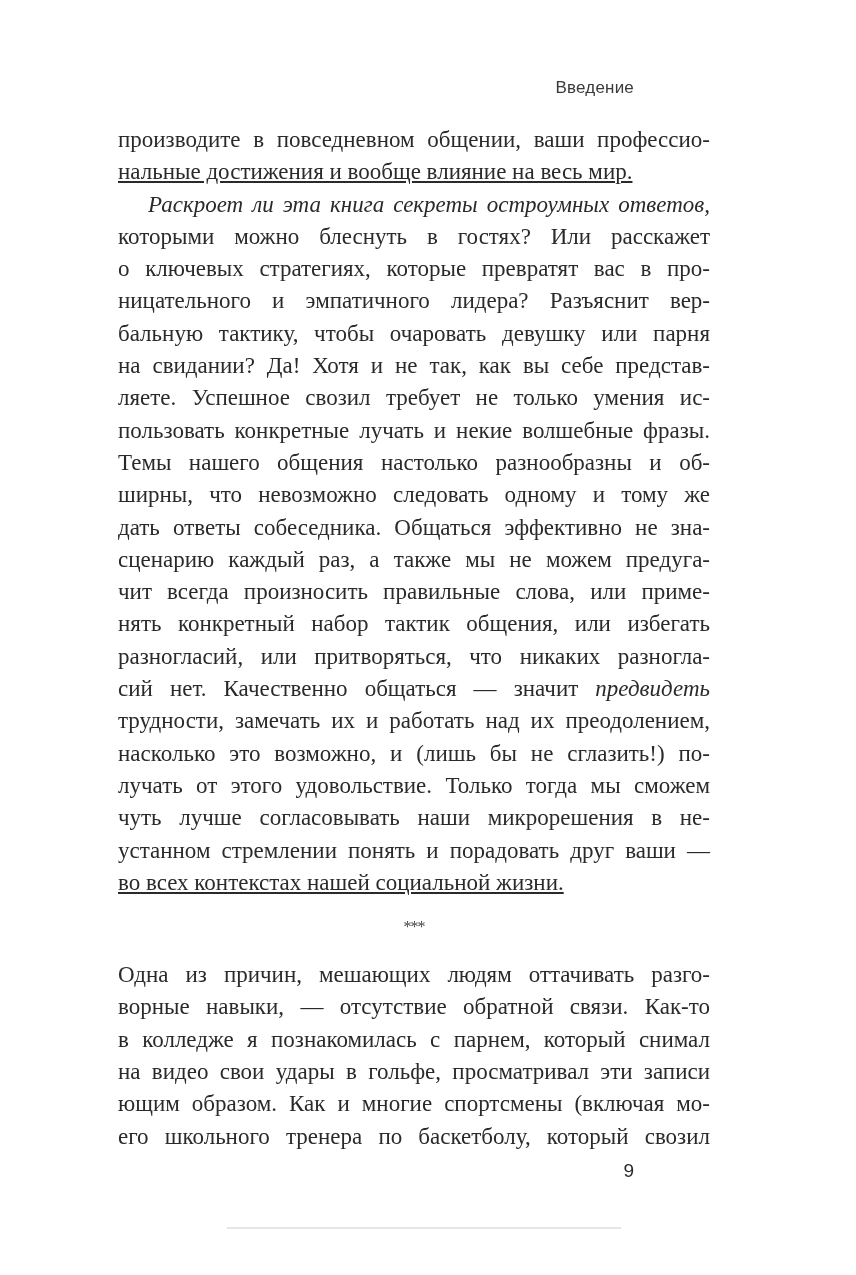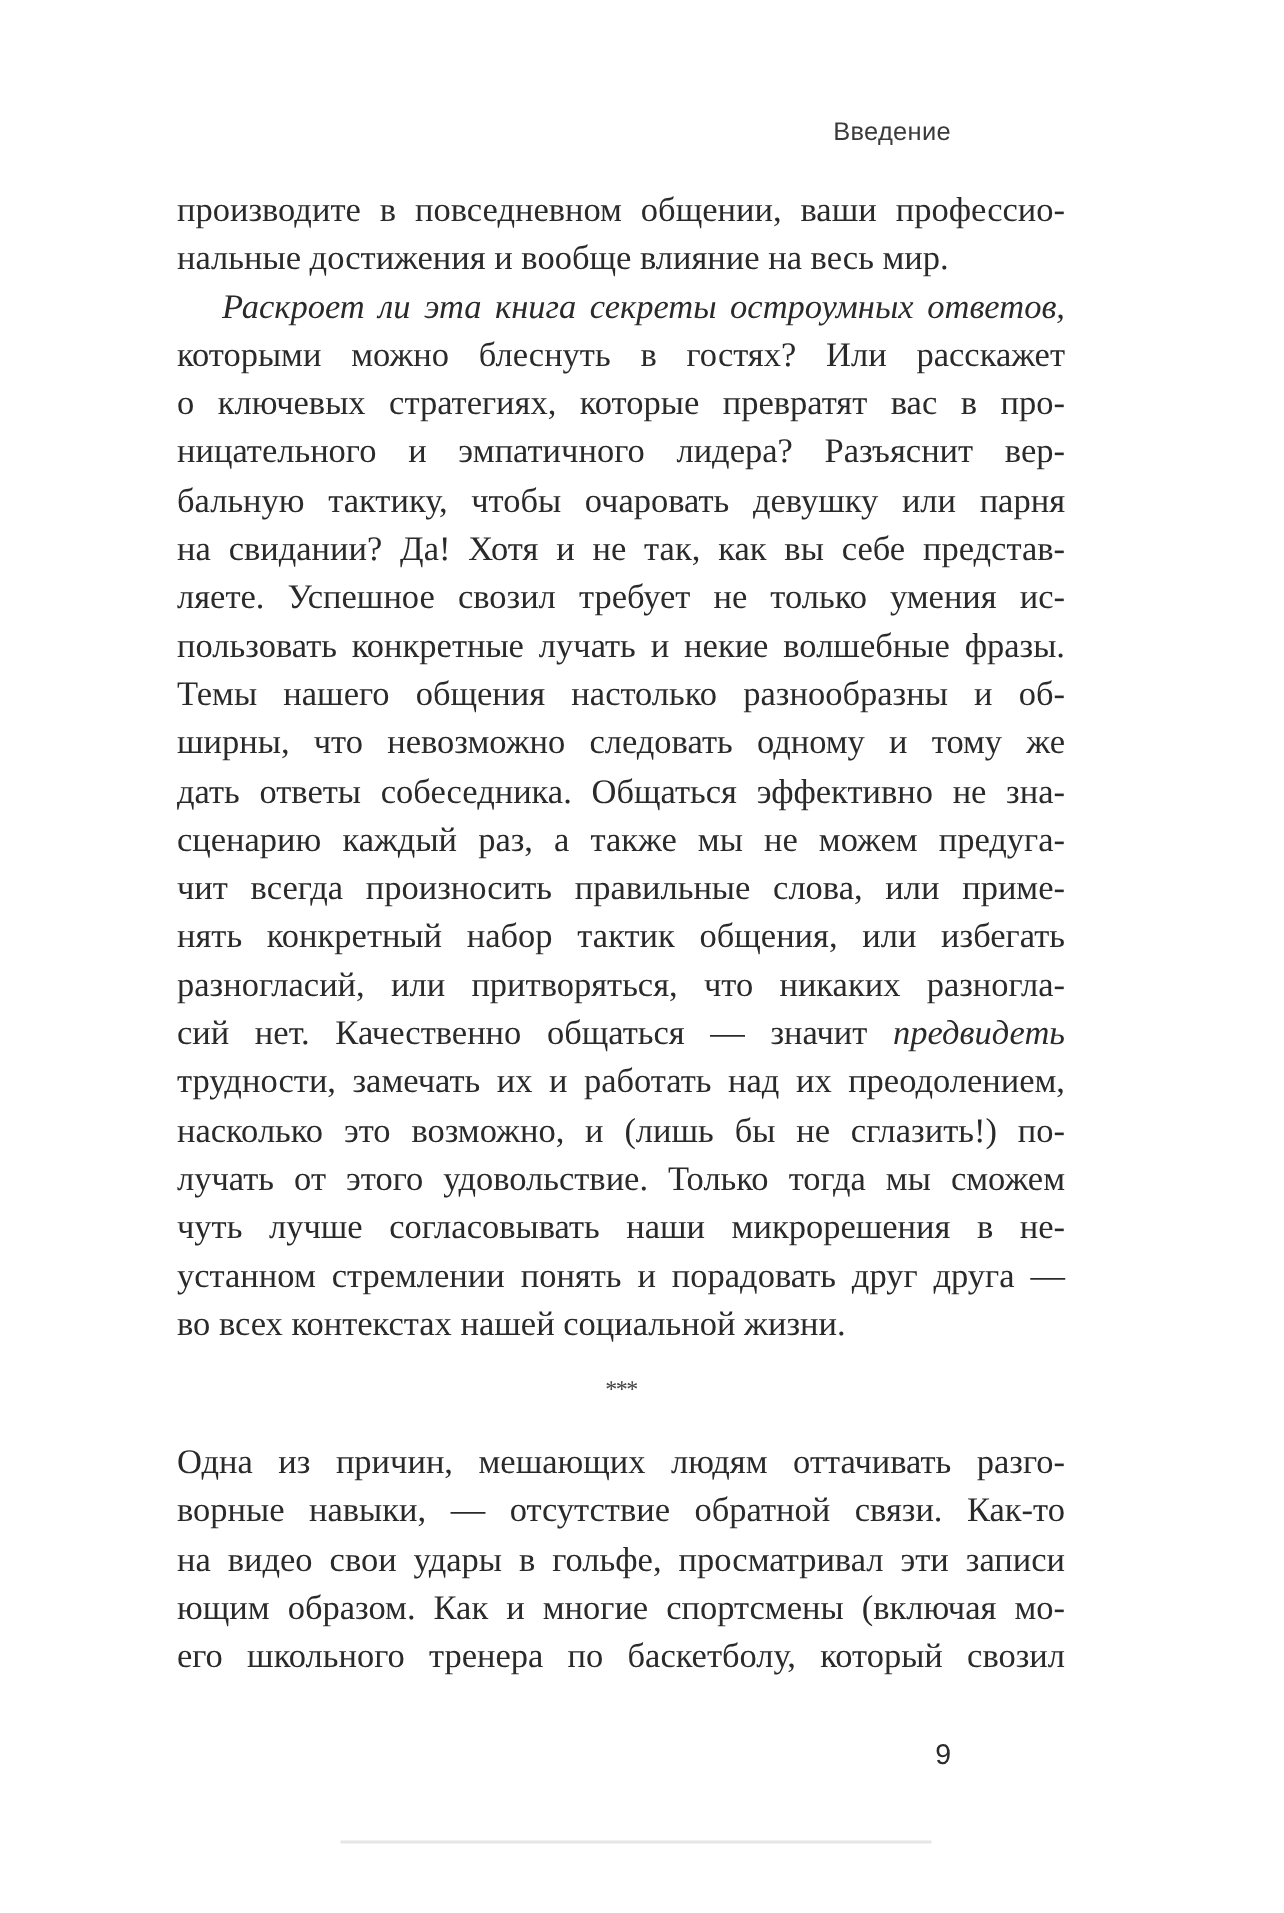--- a/index.html
+++ b/index.html
@@ -12,21 +12,21 @@
   }
   .body-text {
     position: absolute; left: 118px; top: 124px; width: 592px;
     font-family: "Liberation Serif", serif; font-size: 23px; color: #2a2a2a;
   }
   .line {
     display: block; height: 32.3px; line-height: 32.3px; white-space: nowrap;
     text-align: justify; text-align-last: justify;
     overflow: visible;
   }
-  .line.last { text-align-last: left; }
+  .line.last { text-align-last: left; text-decoration: underline; }
   .line.indent { padding-left: 30px; font-style: italic; }
   .line em { }
   .separator {
     display: block; height: 60px; line-height: 56px; text-align: center;
     font-family: "Liberation Serif", serif; font-size: 16px; color: #444;
     letter-spacing: -1px;
   }
   .folio {
     position: absolute; right: 146px; top: 1160px;
     font-family: "Liberation Sans", sans-serif; font-size: 19px; color: #2a2a2a;
@@ -60,27 +60,28 @@
     <span class="line">дать ответы собеседника. Общаться эффективно не зна-</span>
     <span class="line">сценарию каждый раз, а также мы не можем предуга-</span>
     <span class="line">чит всегда произносить правильные слова, или приме-</span>
     <span class="line">нять конкретный набор тактик общения, или избегать</span>
     <span class="line">разногласий, или притворяться, что никаких разногла-</span>
     <span class="line"><span>сий нет. Качественно общаться — значит </span><em>предвидеть</em></span>
     <span class="line">трудности, замечать их и работать над их преодолением,</span>
     <span class="line">насколько это возможно, и (лишь бы не сглазить!) по-</span>
     <span class="line">лучать от этого удовольствие. Только тогда мы сможем</span>
     <span class="line">чуть лучше согласовывать наши микрорешения в не-</span>
-    <span class="line">устанном стремлении понять и порадовать друг друга —</span>
+    <span class="line">устанном стремлении понять и порадовать друг ваши —</span>
     <span class="line last">во всех контекстах нашей социальной жизни.</span>
 
     <span class="separator">***</span>
 
     <span class="line">Одна из причин, мешающих людям оттачивать разго-</span>
     <span class="line">ворные навыки, — отсутствие обратной связи. Как-то</span>
+    <span class="line">в колледже я познакомилась с парнем, который снимал</span>
     <span class="line">на видео свои удары в гольфе, просматривал эти записи</span>
     <span class="line">ющим образом. Как и многие спортсмены (включая мо-</span>
     <span class="line">его школьного тренера по баскетболу, который свозил</span>
   </div>
 
   <div class="folio">9</div>
   <div class="bottom-rule"></div>
 </div>
 
 </body></html>

